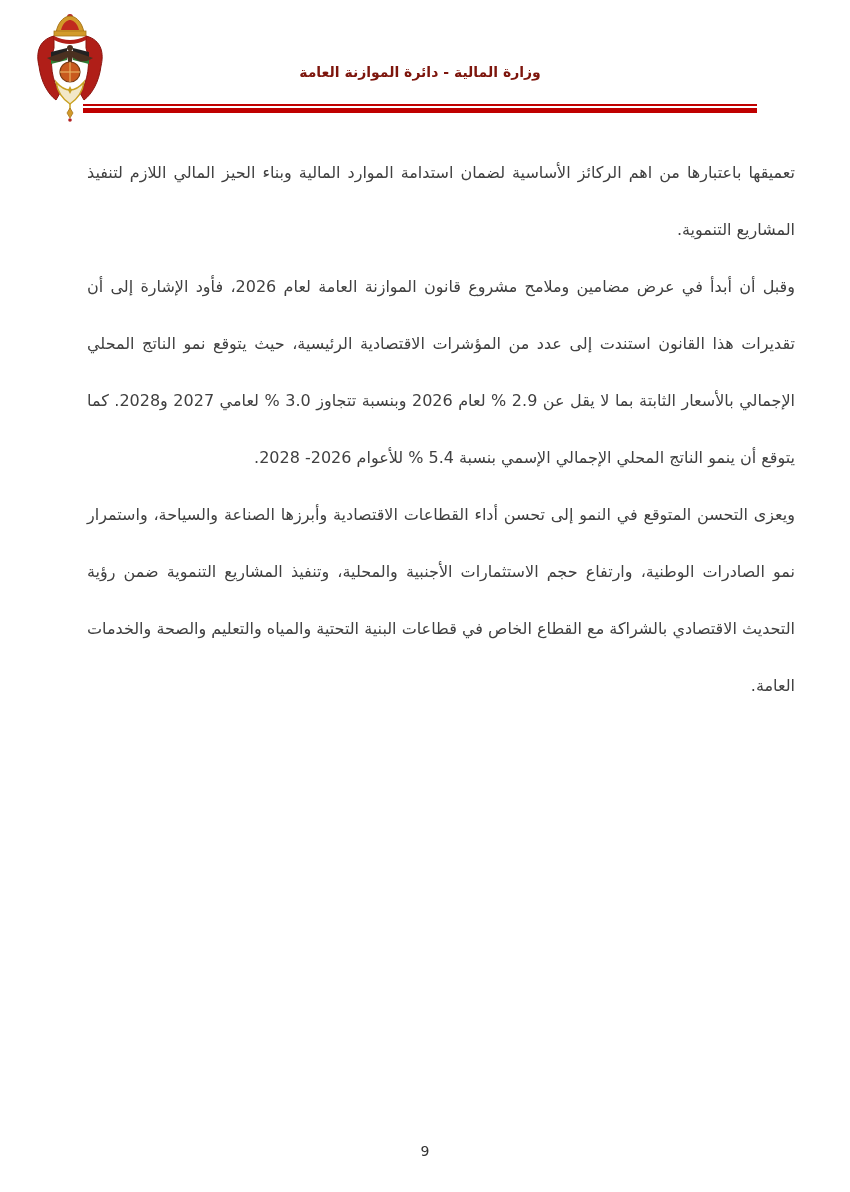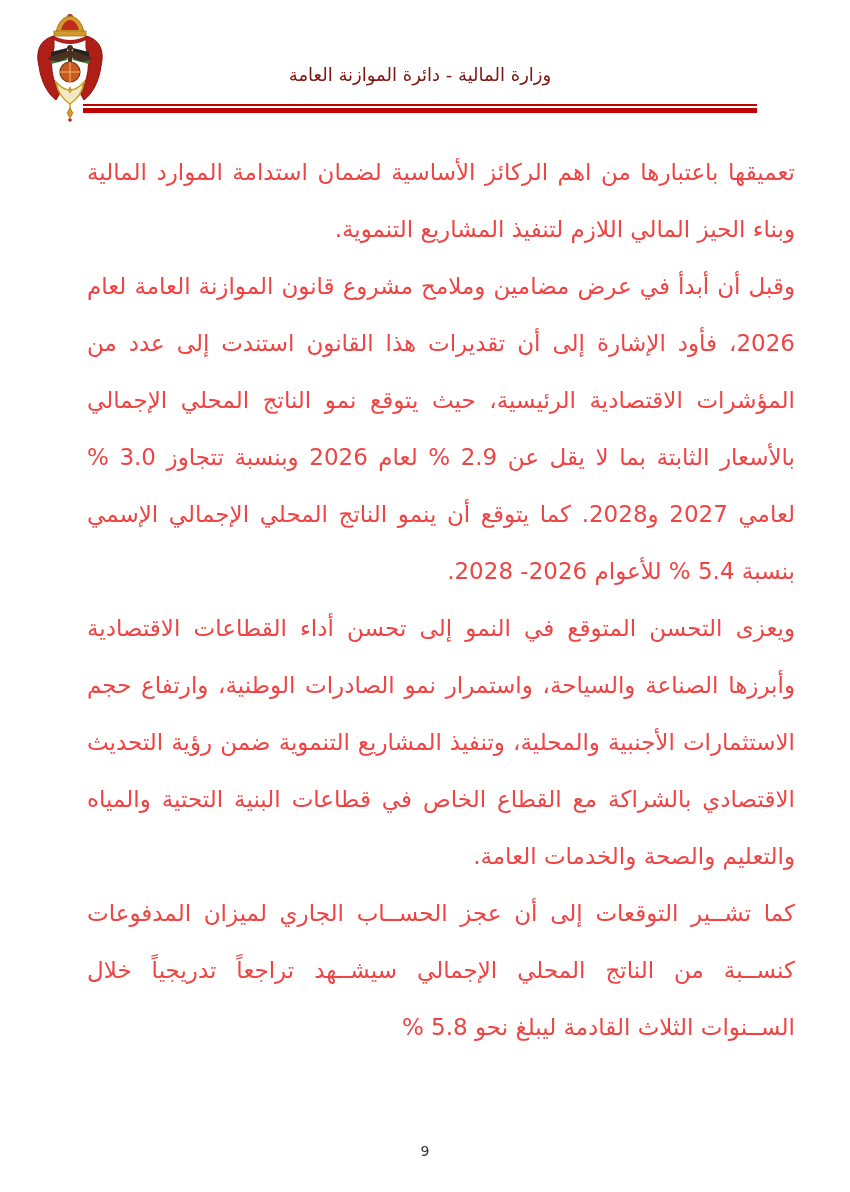--- a/index.html
+++ b/index.html
@@ -14,36 +14,36 @@
   }
   
   .logo {
     position:absolute; left:25px; top:12px;
     width:90px; height:112px;
   }
   .header-title {
     position:absolute; top:64px; left:83px; width:674px;
     text-align:center;
     direction:rtl;
-    font-size:18px; font-weight:normal;
+    font-size:14px; font-weight:bold;
     color:#7d150c;
     letter-spacing:0.3px;
   }
   .header-rule { position:absolute; left:83px; top:104px; width:674px; }
   .header-rule .thin  { height:2px; background:#c00000; }
   .header-rule .gap   { height:2px; background:#ffffff; }
   .header-rule .thick { height:5px; background:#c00000; }
   
   .body-text {
     position:absolute; top:144px; right:55px; left:55px;
     direction:rtl;
     text-align:justify;
-    font-size:23px;
+    font-size:16px;
     line-height:57px;
-    color:#ef4444;
+    color:#404040;
     margin-left:32px;
   }
   .body-text p { margin:0; }
   
   .page-number {
     position:absolute; top:1143px; left:0; width:100%;
     text-align:center;
     font-size:14px;
     color:#333333;
   }
@@ -90,18 +90,17 @@
   <div class="header-rule">
     <div class="thin"></div>
     <div class="gap"></div>
     <div class="thick"></div>
   </div>
 
   <div class="body-text">
     <p>تعميقها باعتبارها من اهم الركائز الأساسية لضمان استدامة الموارد المالية وبناء الحيز المالي اللازم لتنفيذ المشاريع التنموية.</p>
     <p>وقبل أن أبدأ في عرض مضامين وملامح مشروع قانون الموازنة العامة لعام 2026، فأود الإشارة إلى أن تقديرات هذا القانون استندت إلى عدد من المؤشرات الاقتصادية الرئيسية، حيث يتوقع نمو الناتج المحلي الإجمالي بالأسعار الثابتة بما لا يقل عن 2.9 % لعام 2026 وبنسبة تتجاوز 3.0 % لعامي 2027 و2028. كما يتوقع أن ينمو الناتج المحلي الإجمالي الإسمي بنسبة 5.4 % للأعوام 2026- 2028.</p>
     <p>ويعزى التحسن المتوقع في النمو إلى تحسن أداء القطاعات الاقتصادية وأبرزها الصناعة والسياحة، واستمرار نمو الصادرات الوطنية، وارتفاع حجم الاستثمارات الأجنبية والمحلية، وتنفيذ المشاريع التنموية ضمن رؤية التحديث الاقتصادي بالشراكة مع القطاع الخاص في قطاعات البنية التحتية والمياه والتعليم والصحة والخدمات العامة.</p>
-    <p>كما تشــير التوقعات إلى أن عجز الحســاب الجاري لميزان المدفوعات كنســبة من الناتج المحلي الإجمالي سيشــهد تراجعاً تدريجياً خلال الســنوات الثلاث القادمة ليبلغ نحو 5.8 %</p>
   </div>
 
   <div class="page-number">9</div>
 
 </div>
 
 </body></html>

